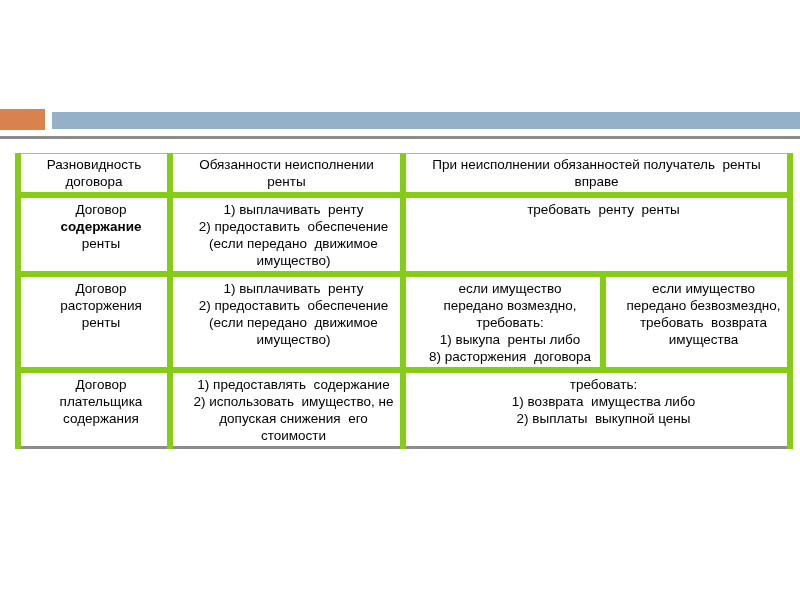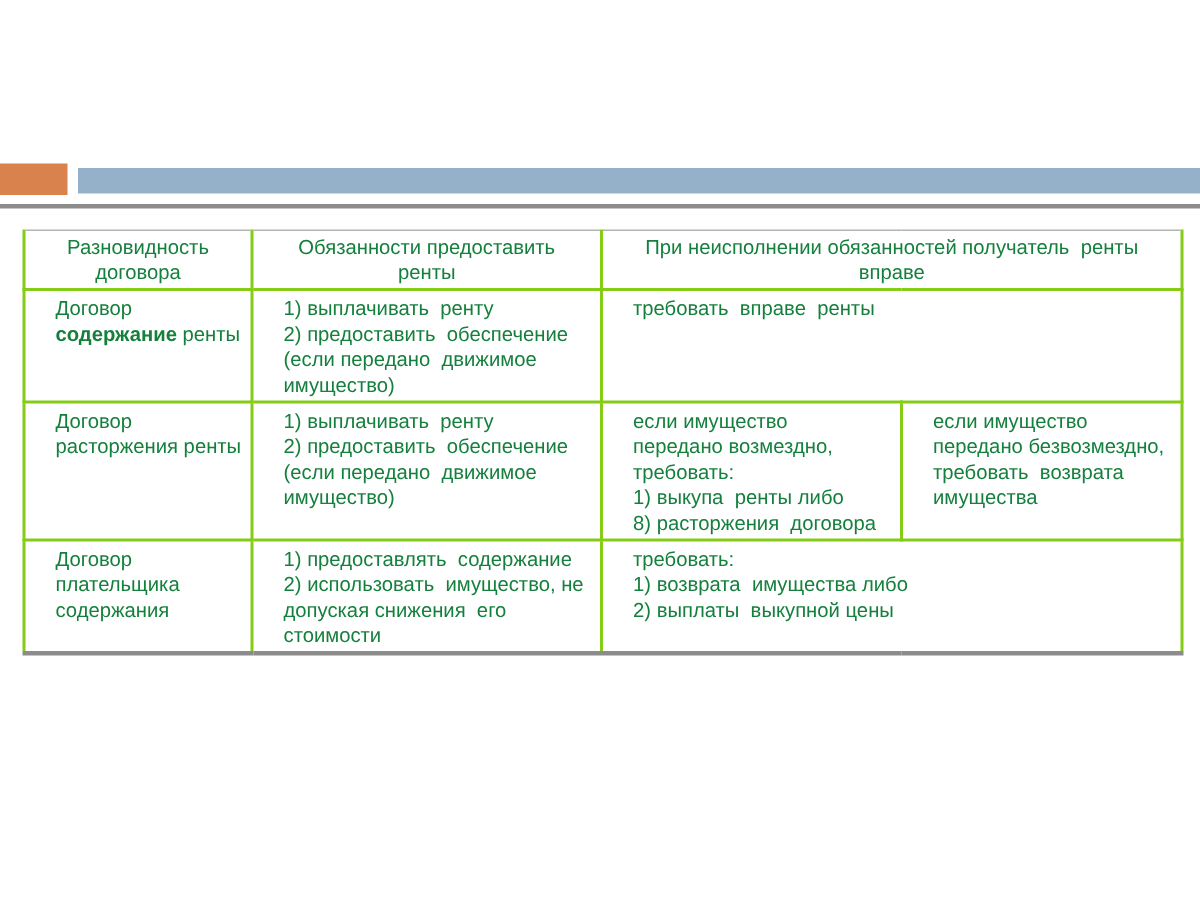--- a/index.html
+++ b/index.html
@@ -20,28 +20,28 @@
   }
   .divider-line {
     position:absolute; left:0; top:136px; width:800px; height:3px;
     background:#8C8C8C;
   }
   table.rent-table {
     position:absolute; left:15px; top:153px;
     width:772px;
     border-collapse:collapse;
     table-layout:fixed;
-    color:#15803d;
+    color:#000000;
     font-size:13.5px;
     line-height:17px;
   }
   .rent-table td, .rent-table th {
-    border:2px solid #84cc16;
+    border:6px solid #84cc16;
     vertical-align:top;
-    text-align:left;
+    text-align:center;
     padding:3px 6px 2px 20px;
     overflow:hidden;
   }
   .rent-table th {
     font-weight:normal;
     text-align:center;
     vertical-align:middle;
     padding:2px 4px;
     height:34px;
   }
@@ -63,36 +63,36 @@
   <colgroup>
     <col style="width:152px">
     <col style="width:233px">
     <col style="width:200px">
     <col style="width:187px">
   </colgroup>
   <tbody>
       <tr class="header-row">
     <th class="pre">Разновидность
 договора</th>
-    <th class="pre">Обязанности предоставить
+    <th class="pre">Обязанности неисполнении
 ренты</th>
     <th colspan="2" class="pre">При неисполнении обязанностей получатель  ренты
 вправе</th>
   </tr>
 
   <tr class="row-1">
     <td>
       <span class="pre">Договор</span><br>
       <b>содержание</b><span class="pre"> ренты</span>
     </td>
     <td class="pre">1) выплачивать  ренту
 2) предоставить  обеспечение
 (если передано  движимое
 имущество)</td>
-    <td colspan="2" class="pre">требовать  вправе  ренты</td>
+    <td colspan="2" class="pre">требовать  ренту  ренты</td>
   </tr>
 
   <tr class="row-2">
     <td>
       <span class="pre">Договор</span><br>
       <b></b><span class="pre">расторжения ренты</span>
     </td>
     <td class="pre">1) выплачивать  ренту
 2) предоставить  обеспечение
 (если передано  движимое

